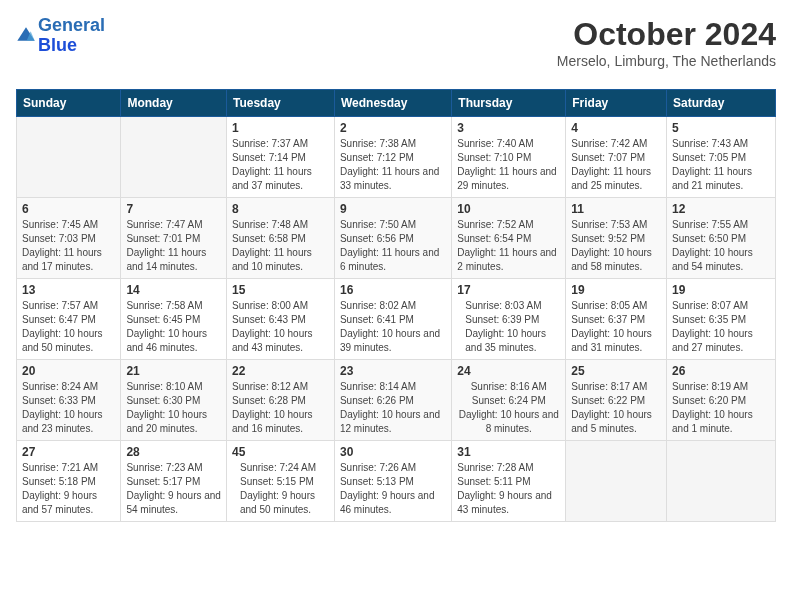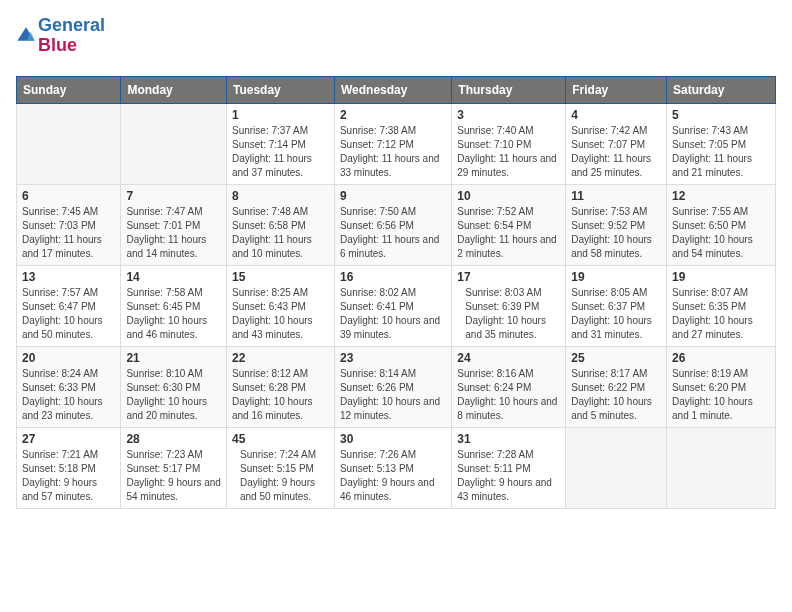--- a/index.html
+++ b/index.html
@@ -45,21 +45,21 @@
     .subtitle {
       font-size: 14px;
       color: #555;
     }
     table {
       width: 100%;
       border-collapse: collapse;
       font-size: 11px;
     }
     thead tr th {
-      background-color: #737373;
+      background-color: #0c4a6e;
       color: white;
       text-align: left;
       padding: 6px 6px;
       font-size: 12px;
       font-weight: bold;
       border: 1px solid #1a5a9a;
     }
     tbody tr td {
       vertical-align: top;
       border: 1px solid #ddd;
@@ -91,22 +91,26 @@
 <body>
 
 <div class="header">
   <div class="logo">
     <svg class="logo-icon" viewBox="0 0 30 30">
       <polygon points="15,2 28,22 2,22" fill="#2a6db5"></polygon>
       <polygon points="22,8 28,22 16,22" fill="#4a9fd5" opacity="0.7"></polygon>
     </svg>
     <div class="logo-text">
       <div><span>General</span></div>
-      <div><span style="color:#be185d">Blue</span></div>
+      <div><span style="color:#1d4ed8">Blue</span></div>
     </div>
+  </div>
+  <div class="title-section">
+    <div class="month-title">October 2024</div>
+    <div class="subtitle">Merselo, Limburg, The Netherlands</div>
   </div>
 </div>
 
 <table>
   <thead>
     <tr>
     <th>Sunday</th>
         <th>Monday</th>
         <th>Tuesday</th>
         <th>Wednesday</th>
@@ -202,21 +206,21 @@
 Daylight: 10 hours and 50 minutes.</div>
         </td>
         <td>
           <span class="day-number">14</span>
           <div class="day-info" style="white-space: pre-line;">Sunrise: 7:58 AM
 Sunset: 6:45 PM
 Daylight: 10 hours and 46 minutes.</div>
         </td>
         <td>
           <span class="day-number">15</span>
-          <div class="day-info" style="white-space: pre-line;">Sunrise: 8:25 AM
+          <div class="day-info" style="white-space: pre-line;">Sunrise: 8:00 AM
 Sunset: 6:43 PM
 Daylight: 10 hours and 43 minutes.</div>
         </td>
         <td>
           <span class="day-number">16</span>
           <div class="day-info" style="white-space: pre-line;">Sunrise: 8:02 AM
 Sunset: 6:41 PM
 Daylight: 10 hours and 39 minutes.</div>
         </td>
         <td>
@@ -258,21 +262,21 @@
 Daylight: 10 hours and 16 minutes.</div>
         </td>
         <td>
           <span class="day-number">23</span>
           <div class="day-info" style="white-space: pre-line;">Sunrise: 8:14 AM
 Sunset: 6:26 PM
 Daylight: 10 hours and 12 minutes.</div>
         </td>
         <td>
           <span class="day-number">24</span>
-          <div class="day-info" style="white-space: pre-line;">Sunrise: 8:16 AM
+          <div class="day-info" style="white-space: pre-line; text-align: center;">Sunrise: 8:16 AM
 Sunset: 6:24 PM
 Daylight: 10 hours and 8 minutes.</div>
         </td>
         <td>
           <span class="day-number">25</span>
           <div class="day-info" style="white-space: pre-line;">Sunrise: 8:17 AM
 Sunset: 6:22 PM
 Daylight: 10 hours and 5 minutes.</div>
         </td>
         <td>

